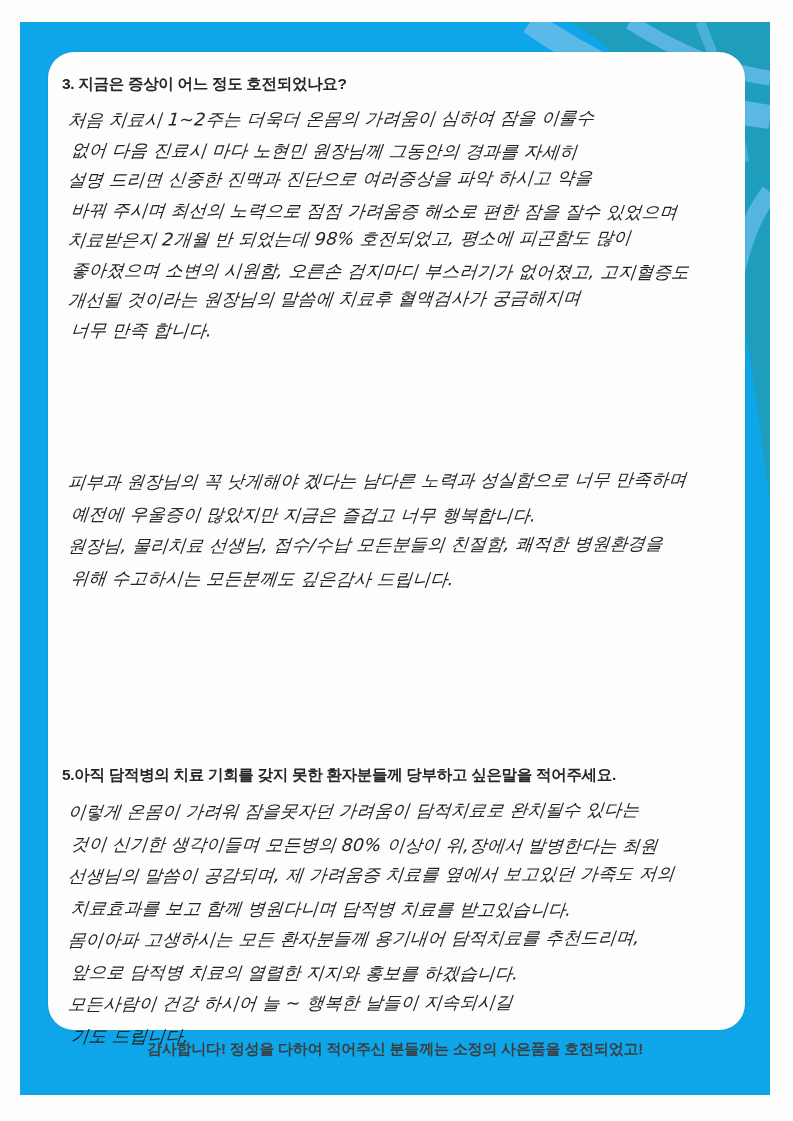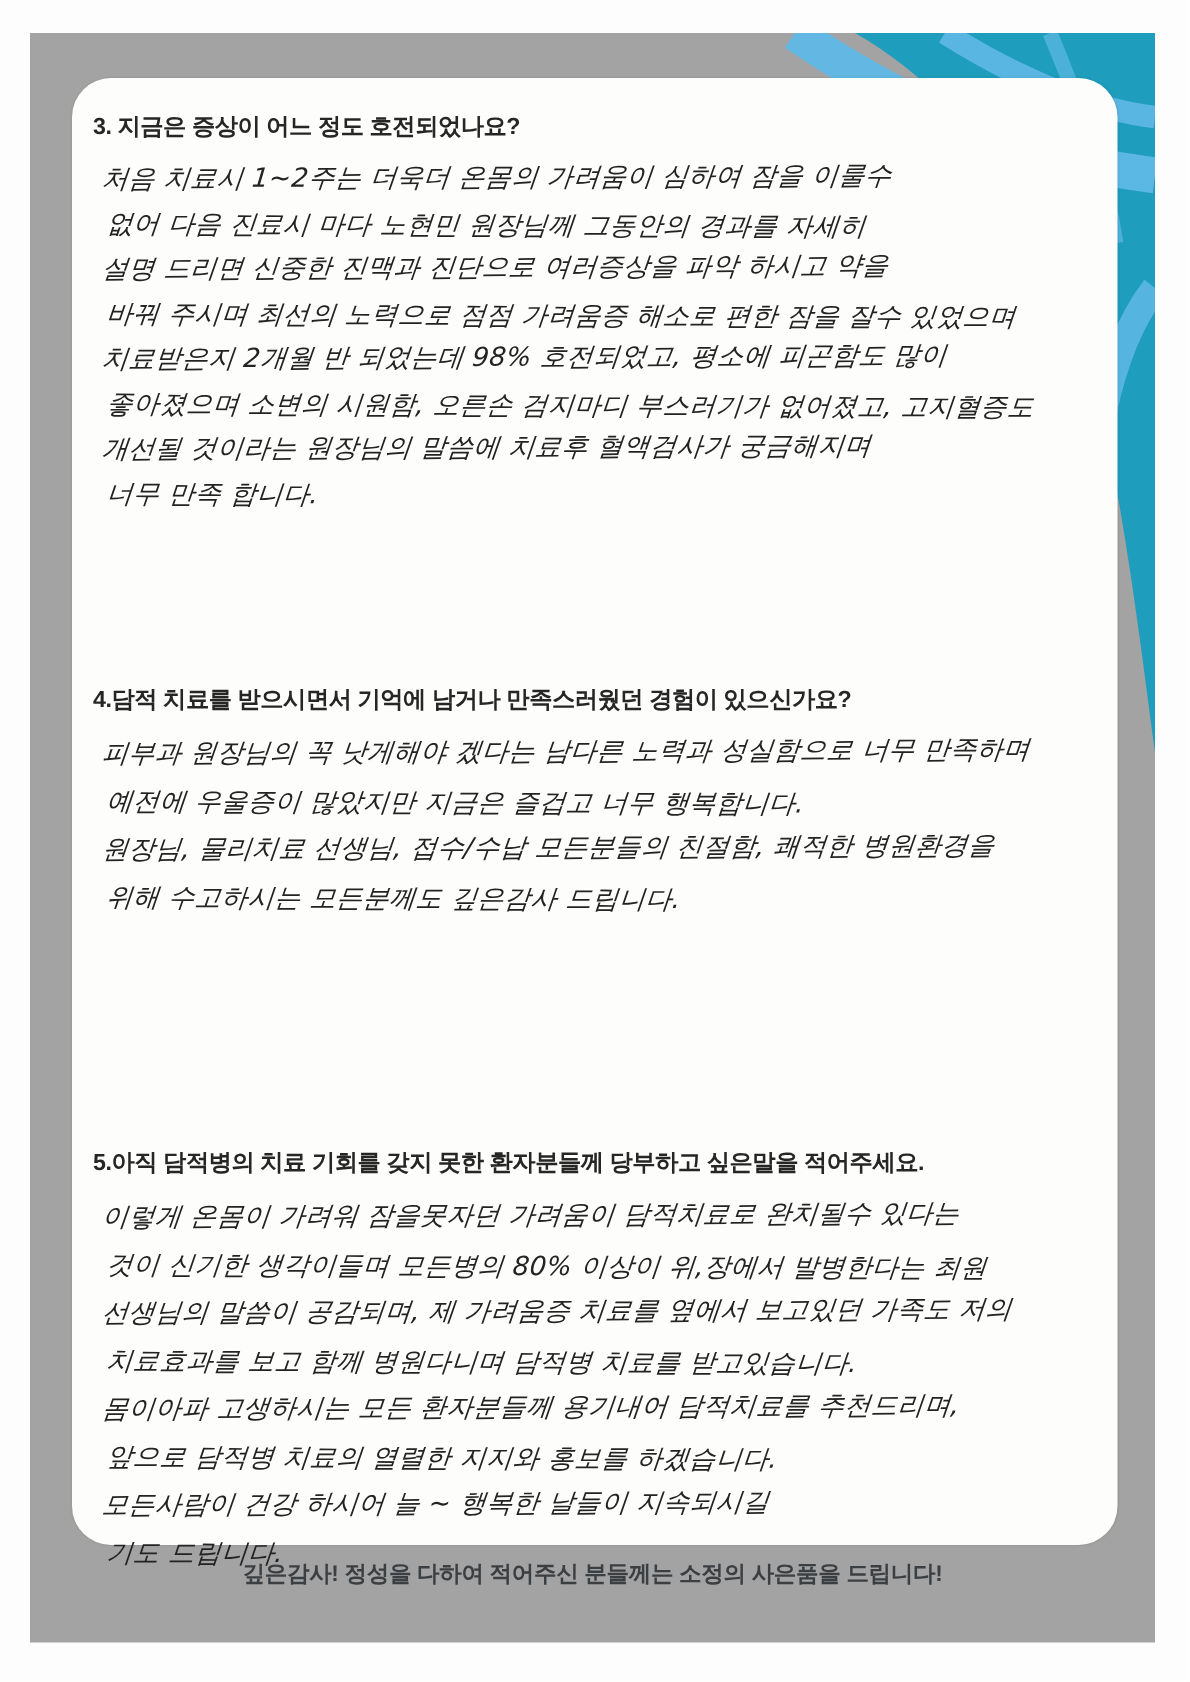--- a/index.html
+++ b/index.html
@@ -15,21 +15,21 @@
     background: #fdfdfd;
     overflow: hidden;
   }
   
   .frame {
     position: absolute;
     left: 20px;
     top: 22px;
     width: 750px;
     height: 1073px;
-    background: #a3a3a3;
+    background: #0ea5e9;
     overflow: hidden;
   }
   .corner-swirl {
     position: absolute;
     top: 0;
     right: 0;
     width: 270px;
     height: 500px;
     pointer-events: none;
   }
@@ -111,21 +111,20 @@
             <div class="hand-line">설명 드리면 신중한 진맥과 진단으로 여러증상을 파악 하시고 약을</div>
             <div class="hand-line">바꿔 주시며 최선의 노력으로 점점 가려움증 해소로 편한 잠을 잘수 있었으며</div>
             <div class="hand-line">치료받은지 2개월 반 되었는데 98% 호전되었고, 평소에 피곤함도 많이</div>
             <div class="hand-line">좋아졌으며 소변의 시원함, 오른손 검지마디 부스러기가 없어졌고, 고지혈증도</div>
             <div class="hand-line">개선될 것이라는 원장님의 말씀에 치료후 혈액검사가 궁금해지며</div>
             <div class="hand-line">너무 만족 합니다.</div>
           </div>
       </div>
 
       <div class="section" style="top: 404px;">
-        <div class="q-heading">4.담적 치료를 받으시면서 기억에 남거나 만족스러웠던 경험이 있으신가요?</div>
         <div class="answer answer-wide">
             <div class="hand-line">피부과 원장님의 꼭 낫게해야 겠다는 남다른 노력과 성실함으로 너무 만족하며</div>
             <div class="hand-line">예전에 우울증이 많았지만 지금은 즐겁고 너무 행복합니다.</div>
             <div class="hand-line">원장님, 물리치료 선생님, 접수/수납 모든분들의 친절함, 쾌적한 병원환경을</div>
             <div class="hand-line">위해 수고하시는 모든분께도 깊은감사 드립니다.</div>
           </div>
       </div>
 
       <div class="section" style="top: 670px; margin-top: 43px;">
         <div class="q-heading">5.아직 담적병의 치료 기회를 갖지 못한 환자분들께 당부하고 싶은말을 적어주세요.</div>
@@ -136,15 +135,15 @@
             <div class="hand-line">치료효과를 보고 함께 병원다니며 담적병 치료를 받고있습니다.</div>
             <div class="hand-line">몸이아파 고생하시는 모든 환자분들께 용기내어 담적치료를 추천드리며,</div>
             <div class="hand-line">앞으로 담적병 치료의 열렬한 지지와 홍보를 하겠습니다.</div>
             <div class="hand-line">모든사람이 건강 하시어 늘 ~ 행복한 날들이 지속되시길</div>
             <div class="hand-line">기도 드립니다.</div>
           </div>
       </div>
 
     </div>
 
-    <div class="footer-text">깊은감사! 정성을 다하여 적어주신 분들께는 소정의 사은품을 드립니다!</div>
+    <div class="footer-text">감사합니다! 정성을 다하여 적어주신 분들께는 소정의 사은품을 호전되었고!</div>
   </div>
 </div>
 
 </body></html>

